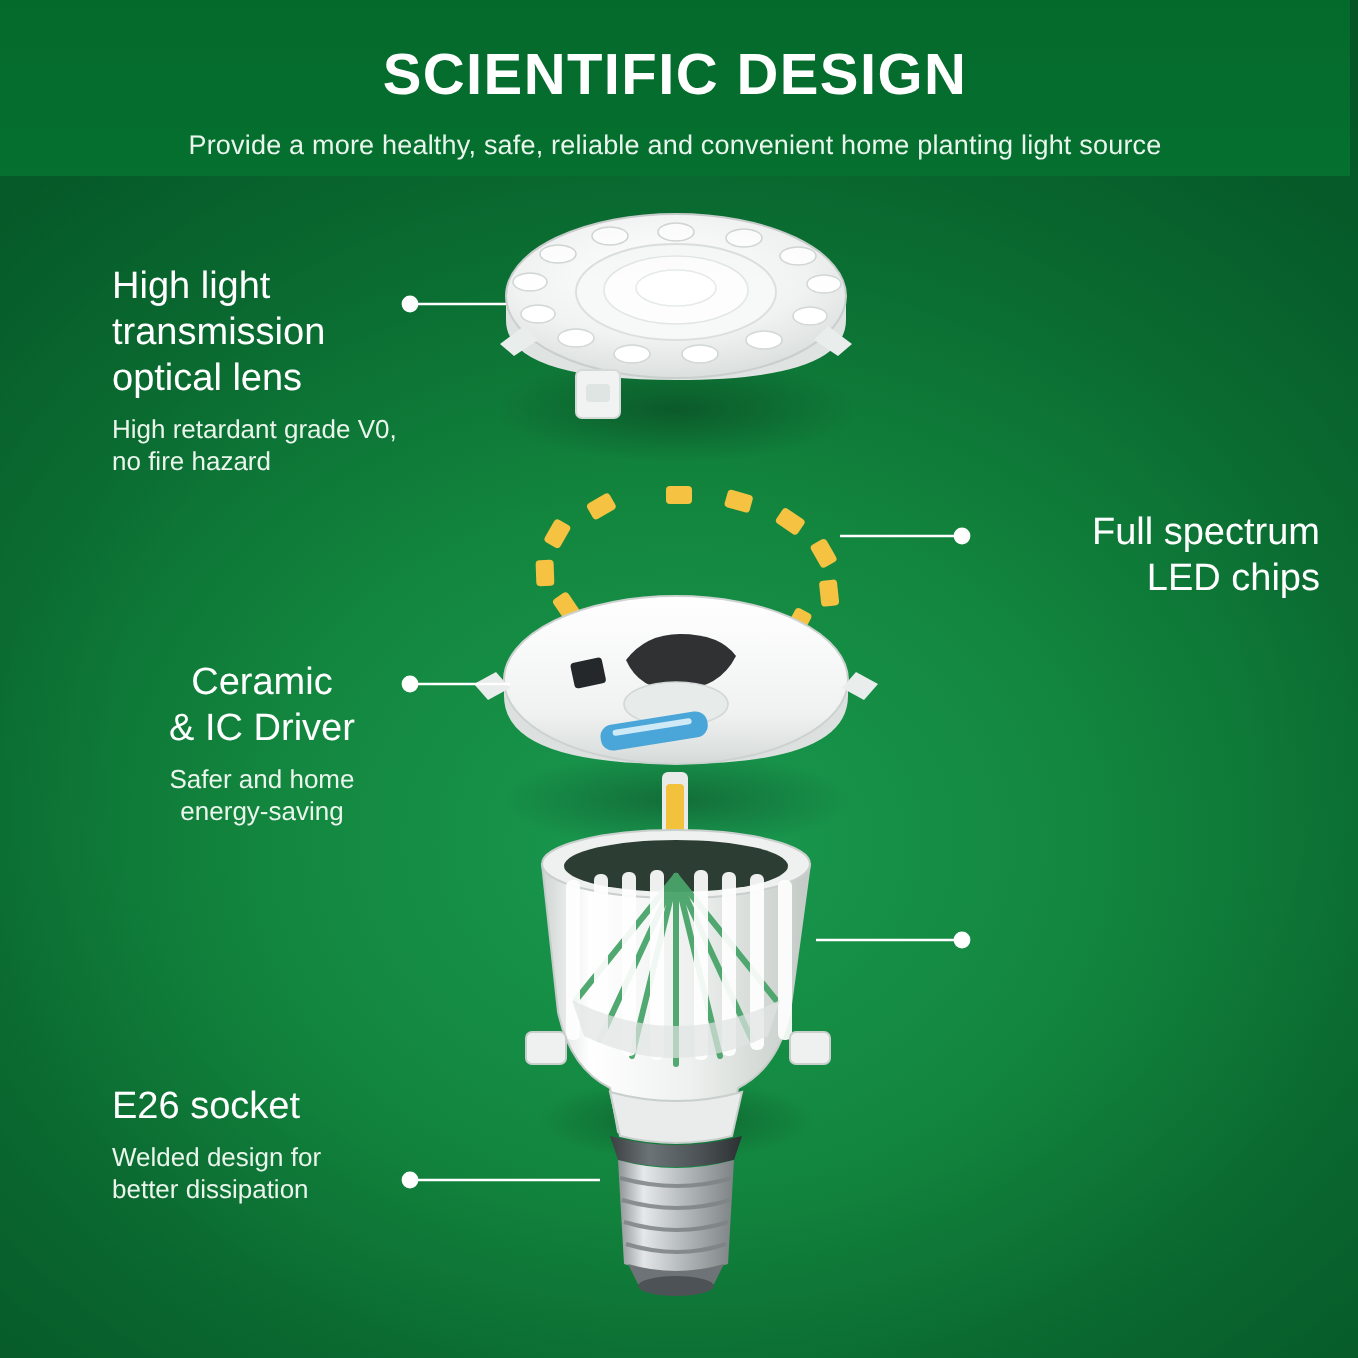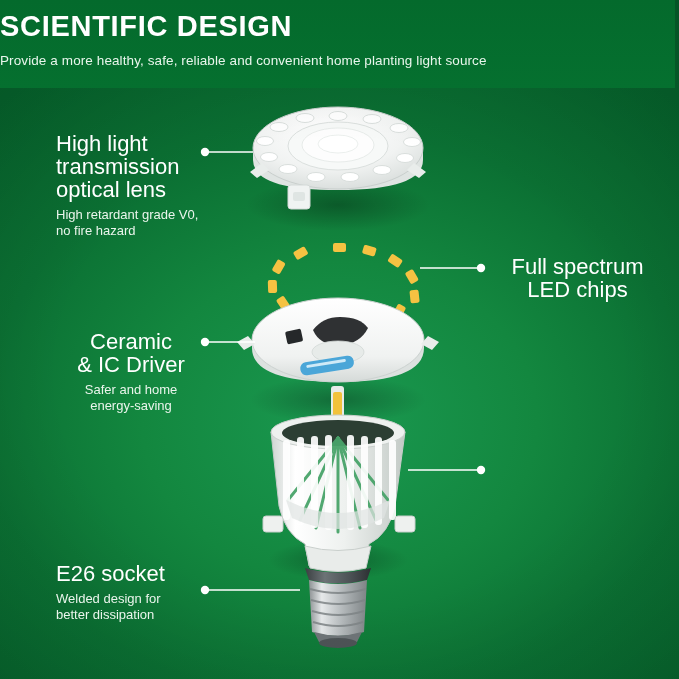--- a/index.html
+++ b/index.html
@@ -27,22 +27,23 @@
     position: absolute;
     inset: 0;
     background: radial-gradient(ellipse 620px 520px at 50% 55%, rgba(0,0,0,0) 45%, rgba(0,0,0,0.18) 100%);
     pointer-events: none;
   }
   .header {
     position: absolute;
     top: 0; left: 0; right: 4px;
     height: 88px;
     background: linear-gradient(180deg, #046a2c 0%, #05702f 100%);
+    text-align: center;
     box-sizing: border-box;
-    padding-top: 10px;
+    padding-top: 22px;
   }
   .header h1 {
     margin: 0;
     font-size: 29px;
     letter-spacing: 0.7px;
     color: #ffffff;
     font-weight: bold;
   }
   .header p {
     margin: 10px 0 0 0;
@@ -51,36 +52,36 @@
     font-weight: normal;
     letter-spacing: 0.1px;
   }
 
   
   .callout {
     position: absolute;
     color: #ffffff;
   }
   .callout .title {
-    font-size: 22px;
+    font-size: 19px;
     line-height: 23px;
     font-weight: normal;
     color: #ffffff;
     white-space: pre-line;
   }
   .callout .sub {
     margin-top: 6px;
     font-size: 13px;
     line-height: 16px;
     color: #eaf5ec;
     white-space: pre-line;
   }
   .callout.right .title,
   .callout.right .sub {
-    text-align: center;
+    text-align: right;
   }
 
   
   .overlay {
     position: absolute;
     inset: 0;
     pointer-events: none;
   }
 
   
@@ -307,19 +308,19 @@
   </div>
 
   <div class="callout left" style="left:56px; top:330px; width:150px;text-align:center;">
     <div class="title">Ceramic
 &amp; IC Driver</div>
     <div class="sub">Safer and home
 energy-saving</div>
   </div>
 
 
-  <div class="callout left" style="left:56px; top:562px; width:160px;">
+  <div class="callout left" style="left:56px; top:542px; width:160px;">
     <div class="title">E26 socket</div>
     <div class="sub">Welded design for
 better dissipation</div>
   </div>
 
 </div>
 
 </body></html>

